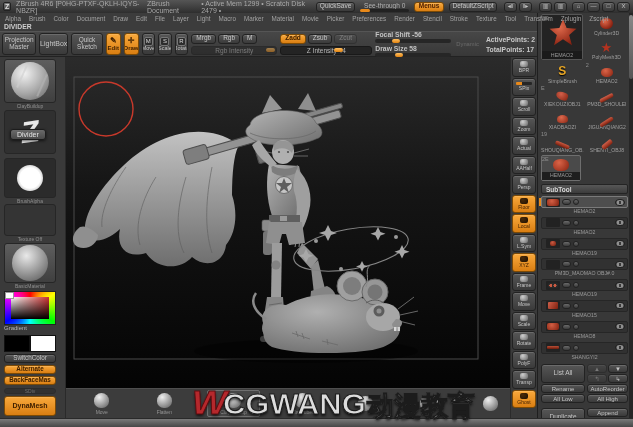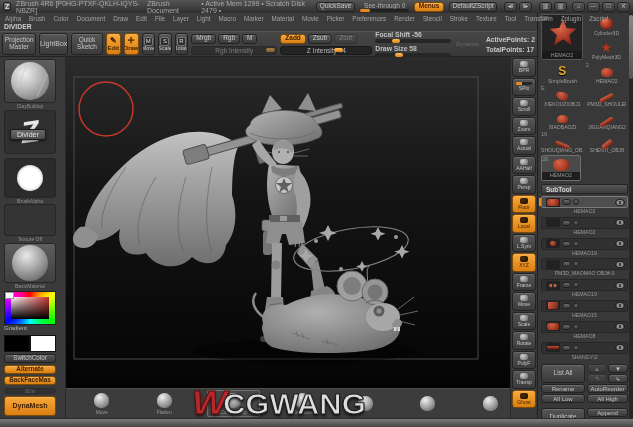--- a/index.html
+++ b/index.html
@@ -846,15 +846,16 @@
         <span class="bb-thumb"></span>
         <span class="bb-lbl"></span>
       </div>
     </div>
 
   <div class="bedge"></div>
 
   <div class="watermark">
     <span class="wm-logo">W</span>
     <span class="wm-brand">CGWANG</span>
+    <span class="wm-cn">动漫教育</span>
   </div>
 
 </div>
 
 </body></html>

